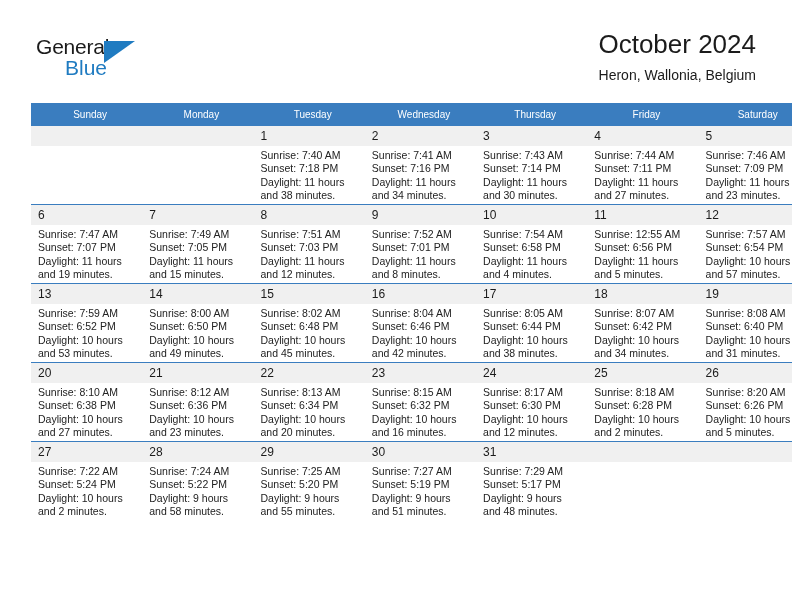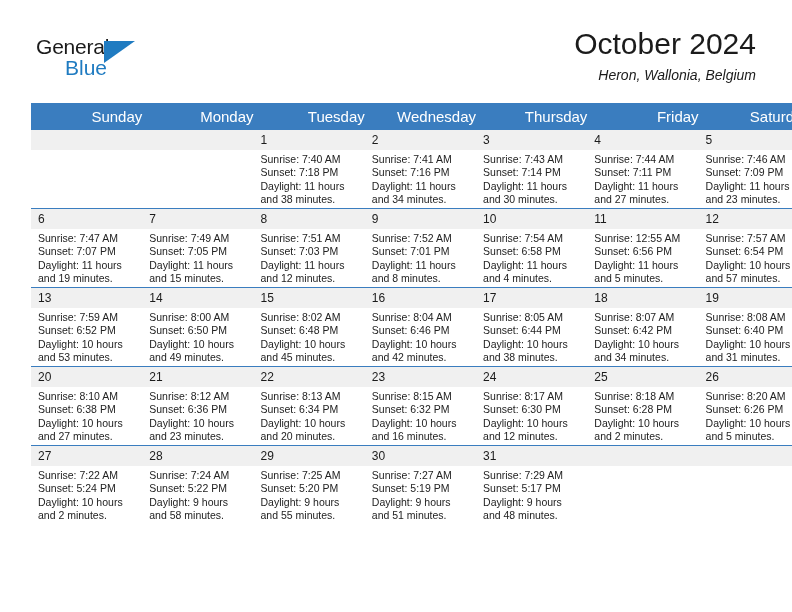--- a/index.html
+++ b/index.html
@@ -69,50 +69,49 @@
     line-height: 22px;
   }
 
   .title-block {
     position: absolute;
     right: 36px;
     top: 28px;
     text-align: right;
   }
   .cal-title {
-    font-size: 30px;
+    font-size: 26px;
     color: #1b1b1b;
     line-height: 32px;
     white-space: nowrap;
   }
   .cal-subtitle {
     font-size: 14px;
     color: #1b1b1b;
     line-height: 20px;
     margin-top: 5px;
     white-space: nowrap;
-    font-style: italic;
   }
 
   
   .calendar {
     position: absolute;
     left: 31px;
     top: 103px;
     width: 730px;
     border-collapse: collapse;
     table-layout: fixed;
   }
 
   .calendar th {
     background: #3a7dbf;
     color: #ffffff;
-    font-size: 15px;
+    font-size: 10px;
     font-weight: normal;
-    text-align: right;
+    text-align: center;
     padding: 5px 0 5px 7px;
     height: 13px;
     border: none;
     width: 104.28px;
   }
 
   .calendar td {
     vertical-align: top;
     padding: 0;
     height: 78px;

